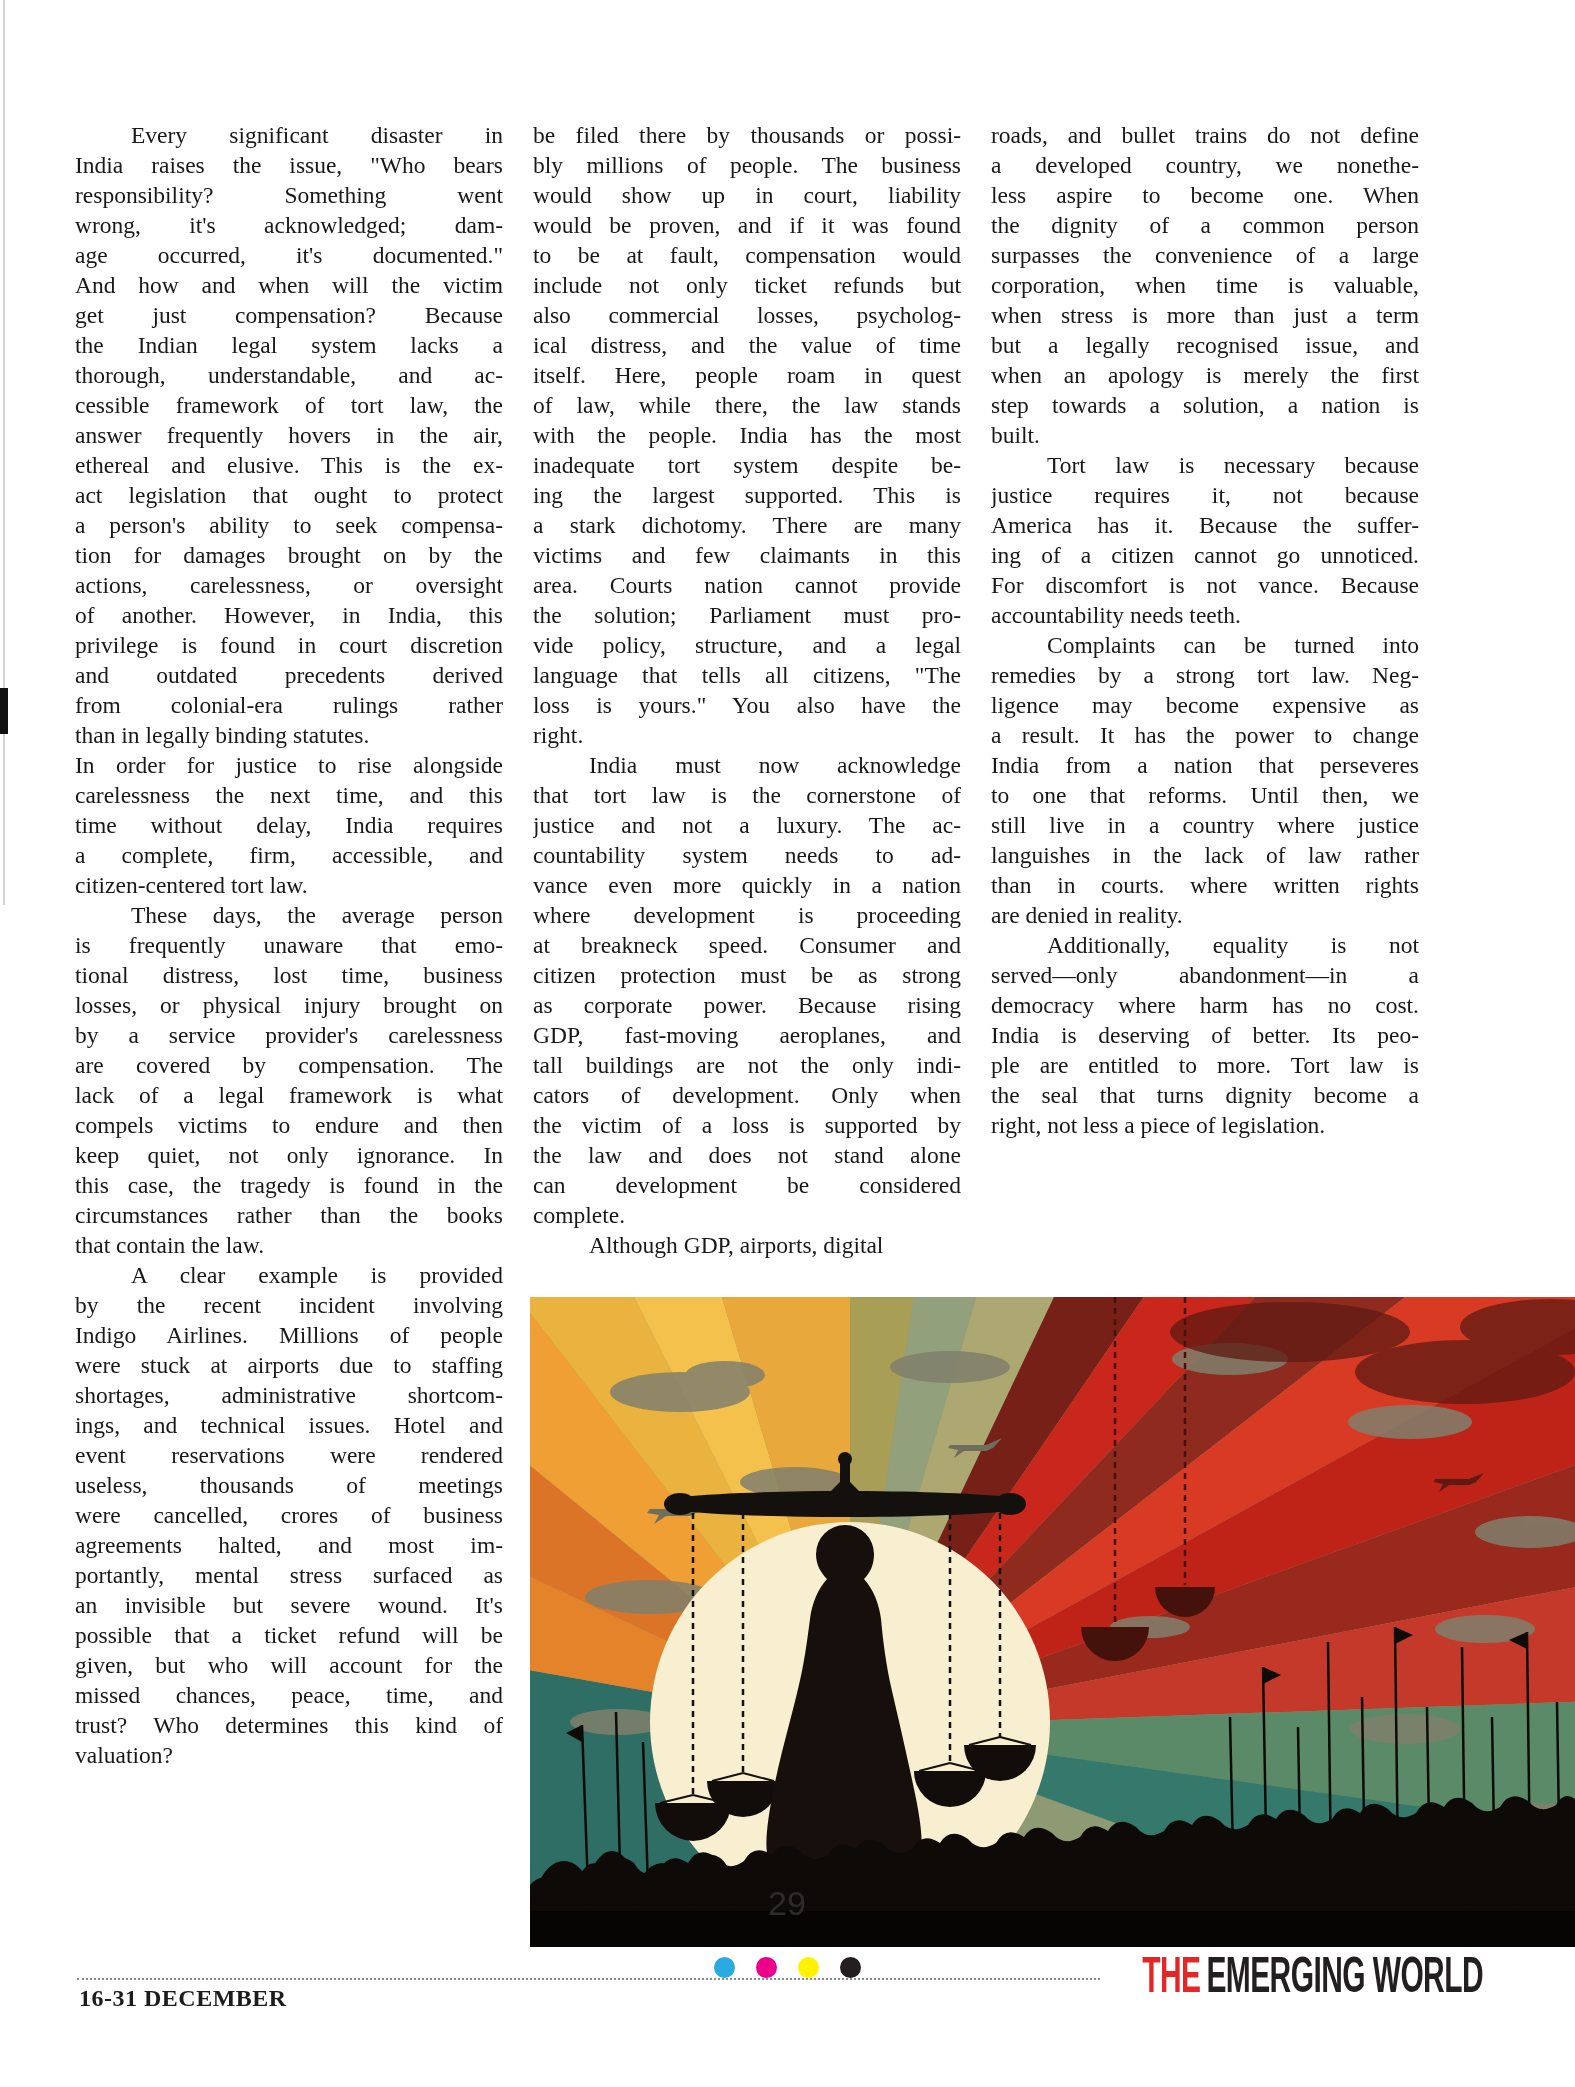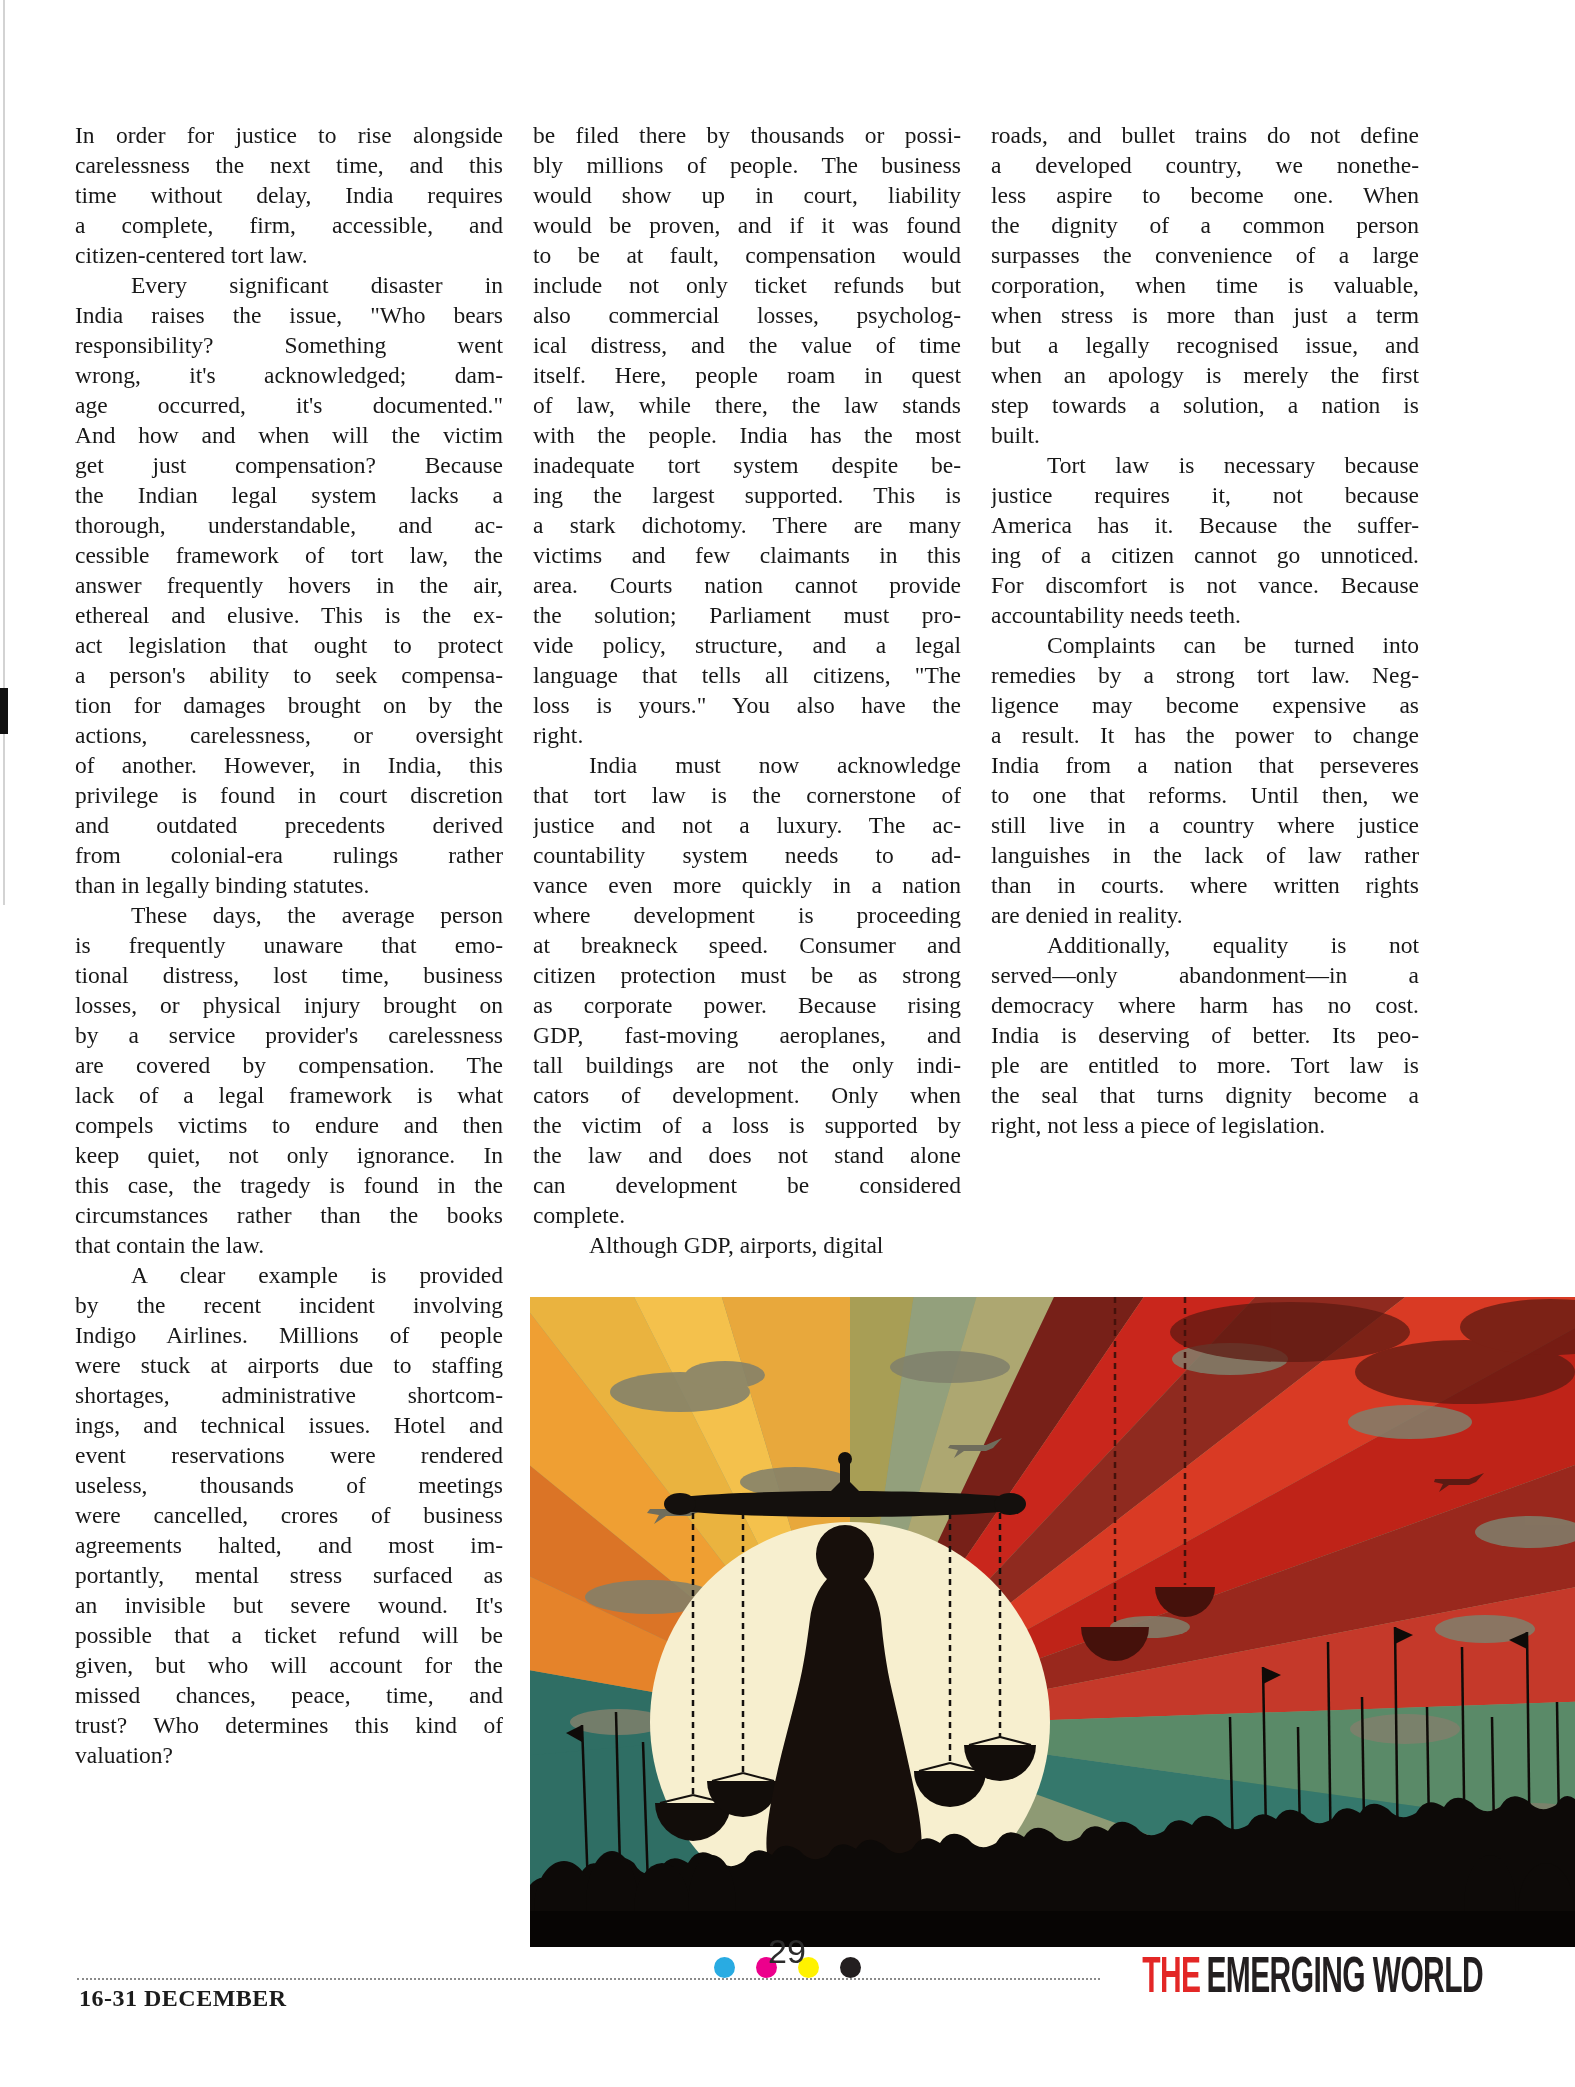--- a/index.html
+++ b/index.html
@@ -34,47 +34,40 @@
 
   
   .footer-rule{position:absolute;left:77px;top:1978px;width:1023px;border-top:2px dotted #8a8a8a;}
   .reg-dots{position:absolute;left:714px;top:1957px;display:flex;gap:21px;}
   .dot{width:21px;height:21px;border-radius:50%;display:inline-block;}
   .issue-date{
     position:absolute;left:79px;top:1985px;font-family:"Liberation Serif", serif;
     font-weight:bold;font-size:24px;letter-spacing:.5px;color:#1c1c1c;
   }
   .page-number{
-    position:absolute;left:742px;top:1932px;width:90px;text-align:center;
+    position:absolute;left:742px;top:1884px;width:90px;text-align:center;
     font-family:"Liberation Sans", sans-serif;font-size:34px;color:#2c2c2c;
   }
   .brand{
     position:absolute;right:92px;top:1950px;white-space:nowrap;
     font-family:"Liberation Sans", sans-serif;font-weight:bold;font-size:50px;line-height:1;
     transform:scaleX(0.6);transform-origin:100% 50%;letter-spacing:-1px;color:#231f20;
   }
   .brand .brand-the{color:#e32726;margin-right:10px;}
 </style>
 </head>
 <body>
 
 <div class="page">
 
   <div class="edge-hairline"></div>
   <div class="edge-mark"></div>
 
   <div class="columns">
       <div class="col">
-        <div class="para">
-          <div class="line">In order for justice to rise alongside</div>
-          <div class="line">carelessness the next time, and this</div>
-          <div class="line">time without delay, India requires</div>
-          <div class="line">a complete, firm, accessible, and</div>
-          <div class="line last">citizen-centered tort law.</div>
-        </div>
         <div class="para">
           <div class="line indent">Every significant disaster in</div>
           <div class="line">India raises the issue, "Who bears</div>
           <div class="line">responsibility? Something went</div>
           <div class="line">wrong, it's acknowledged; dam-</div>
           <div class="line">age occurred, it's documented."</div>
           <div class="line">And how and when will the victim</div>
           <div class="line">get just compensation? Because</div>
           <div class="line">the Indian legal system lacks a</div>
           <div class="line">thorough, understandable, and ac-</div>
@@ -83,20 +76,27 @@
           <div class="line">ethereal and elusive. This is the ex-</div>
           <div class="line">act legislation that ought to protect</div>
           <div class="line">a person's ability to seek compensa-</div>
           <div class="line">tion for damages brought on by the</div>
           <div class="line">actions, carelessness, or oversight</div>
           <div class="line">of another. However, in India, this</div>
           <div class="line">privilege is found in court discretion</div>
           <div class="line">and outdated precedents derived</div>
           <div class="line">from colonial-era rulings rather</div>
           <div class="line last">than in legally binding statutes.</div>
+        </div>
+        <div class="para">
+          <div class="line">In order for justice to rise alongside</div>
+          <div class="line">carelessness the next time, and this</div>
+          <div class="line">time without delay, India requires</div>
+          <div class="line">a complete, firm, accessible, and</div>
+          <div class="line last">citizen-centered tort law.</div>
         </div>
         <div class="para">
           <div class="line indent">These days, the average person</div>
           <div class="line">is frequently unaware that emo-</div>
           <div class="line">tional distress, lost time, business</div>
           <div class="line">losses, or physical injury brought on</div>
           <div class="line">by a service provider's carelessness</div>
           <div class="line">are covered by compensation. The</div>
           <div class="line">lack of a legal framework is what</div>
           <div class="line">compels victims to endure and then</div>

